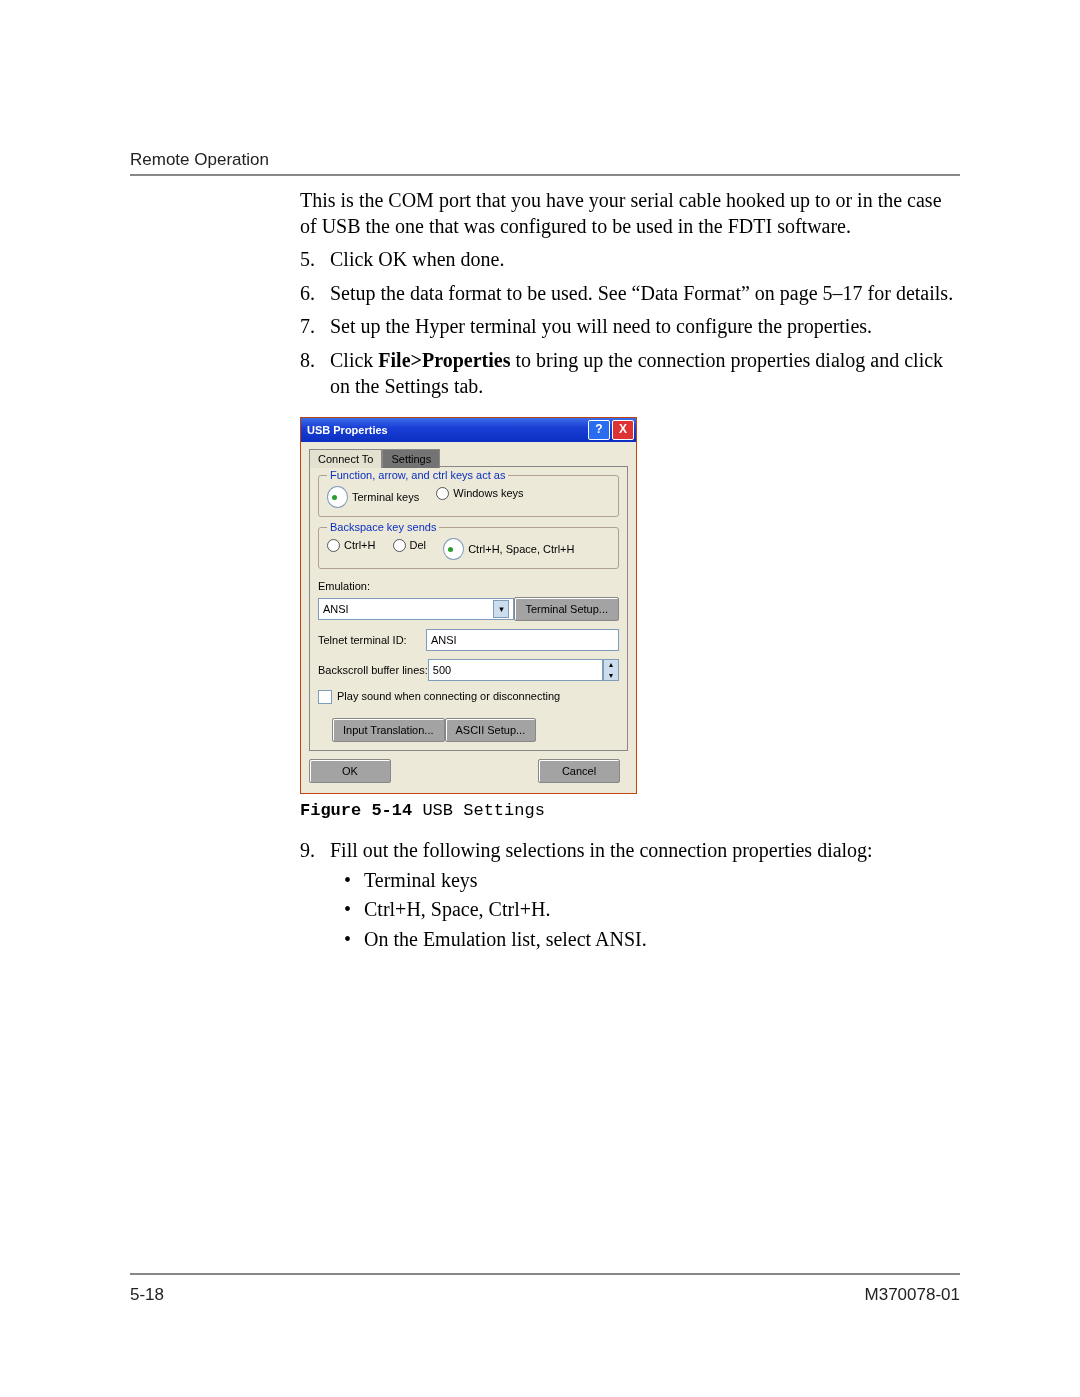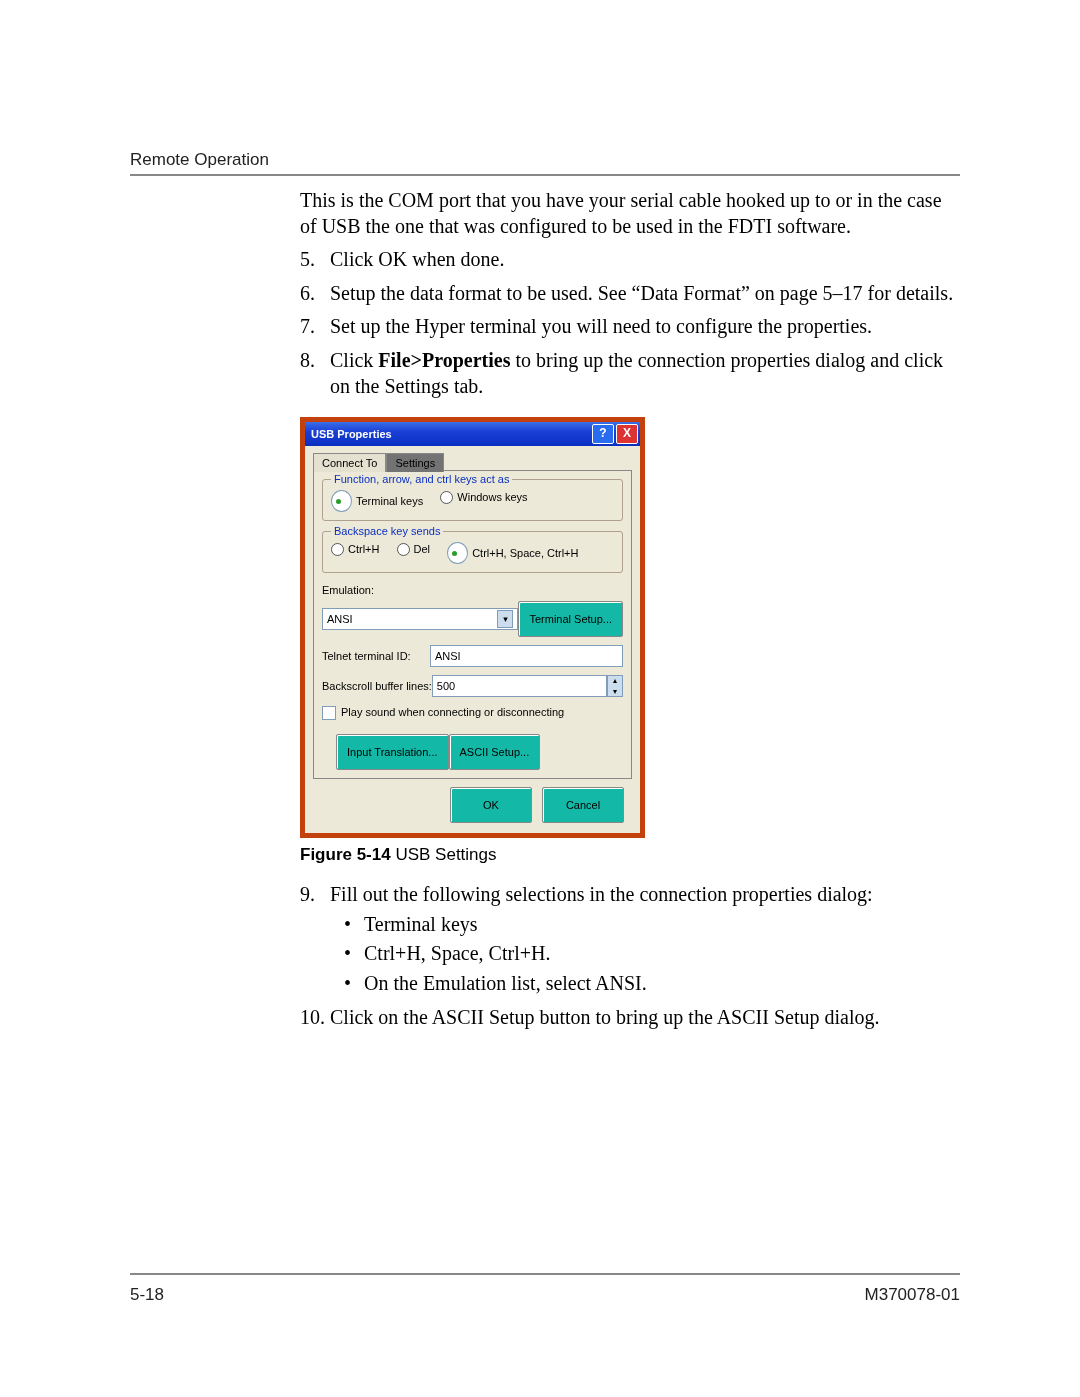--- a/index.html
+++ b/index.html
@@ -4,21 +4,21 @@
 <style>
   html,body{margin:0;padding:0;background:#fff;font-family:"Times New Roman",serif;color:#000}
   .page{width:1080px;height:1397px;position:relative;box-sizing:border-box;padding:150px 120px 80px 130px}
   .header{font-family:Arial,Helvetica,sans-serif;font-size:17px;color:#222;margin-bottom:4px}
   .hr{border:none;border-top:2px solid #888;margin:0 0 12px 0}
   .body-col{margin-left:170px;font-size:20px;line-height:1.28}
   .intro{margin-bottom:8px}
   ol.num{list-style:none;padding:0;margin:0}
   ol.num>li{position:relative;padding-left:30px;margin-bottom:8px}
   ol.num>li>.n{position:absolute;left:0;top:0}
-  .dialog{margin:18px 0 6px 0;width:335px;border:5px solid #c2410c;font-family:Tahoma,Arial,sans-serif;font-size:11px;color:#000}
+  .dialog{margin:18px 0 6px 0;width:335px;border:1px solid #c2410c;font-family:Tahoma,Arial,sans-serif;font-size:11px;color:#000}
   .titlebar{background:linear-gradient(to bottom,#3a6ee8,#1a3fd6 40%,#0a2fc0);color:#fff;display:flex;align-items:center;height:24px;font-weight:bold;padding-left:6px}
   .titlebar .sp{flex:1}
   .titbtn{width:20px;height:18px;margin-right:2px;display:inline-flex;align-items:center;justify-content:center;border:1px solid #fff;background:#d33;color:#fff;font-weight:bold;font-size:12px;border-radius:2px}
   .titbtn.help{background:#2a6cf0}
   .dlgbody{background:#ece9d8;padding:6px 8px 10px 8px}
   .tabs{display:flex;margin-bottom:-1px}
   .tab{padding:2px 8px;border:1px solid #888;background:#737373;border-bottom:none;position:relative;top:1px}
   .tab.inactive{background:#e4e1d0}
   .tabpanel{border:1px solid #888;background:#ece9d8;padding:8px}
   .grp{border:1px solid #b0a090;border-radius:3px;padding:10px 8px 8px;margin-bottom:10px;position:relative}
@@ -27,24 +27,24 @@
   .rcircle{width:11px;height:11px;border:1px solid #555;border-radius:50%;display:inline-flex;align-items:center;justify-content:center;background:#fff}
   .rcircle.sel::after{content:"";width:5px;height:5px;background:#2a9d2a;border-radius:50%}
   .row{display:flex;align-items:center;margin-bottom:8px}
   .lbl{min-width:108px}
   .sel{flex:1;height:20px;border:1px solid #7f9db9;background:#fff;display:flex;align-items:center;padding:0 4px;justify-content:space-between}
   .sel .dd{width:14px;height:16px;background:#cde;border:1px solid #7f9db9;display:flex;align-items:center;justify-content:center;font-size:9px}
   .txt{flex:1;height:20px;border:1px solid #7f9db9;background:#fff;padding:0 4px;display:flex;align-items:center}
   .spinbtn{width:14px;height:20px;border:1px solid #7f9db9;background:#cde;font-size:8px;display:flex;flex-direction:column}
   .spinbtn span{flex:1;display:flex;align-items:center;justify-content:center}
   .chk{width:12px;height:12px;border:1px solid #7f9db9;background:#fff;display:inline-block;margin-right:5px;vertical-align:middle}
-  .btn{height:22px;border:1px solid #888;background:#14b8a6;padding:6px 10px;display:inline-flex;align-items:center;justify-content:center;border-radius:2px;box-shadow:inset 1px 1px #fff}
+  .btn{height:22px;border:1px solid #888;background:#a3a3a3;padding:0 10px;display:inline-flex;align-items:center;justify-content:center;border-radius:2px;box-shadow:inset 1px 1px #fff}
   .btnrow{display:flex;justify-content:flex-start;margin-top:14px;padding:0 14px}
-  .dlgfoot{display:flex;justify-content:flex-end;gap:10px;padding:8px 8px 0 0}
-  .figcap{font-family:Liberation Sans, sans-serif;font-size:17px;margin:6px 0 16px 0}
+  .dlgfoot{display:flex;justify-content:space-between;gap:10px;padding:8px 8px 0 0}
+  .figcap{font-family:Liberation Mono, monospace;font-size:17px;margin:6px 0 16px 0}
   .figcap b{font-weight:bold}
   ul.bul{list-style:none;padding:0;margin:4px 0 8px 0}
   ul.bul li{position:relative;padding-left:34px;margin-bottom:4px}
   ul.bul li::before{content:"•";position:absolute;left:14px;top:0}
   .footer{position:absolute;left:130px;right:120px;bottom:92px}
   .fhr{border:none;border-top:2px solid #888;margin:0 0 10px 0}
   .frow{display:flex;justify-content:space-between;font-family:Arial,Helvetica,sans-serif;font-size:17px;color:#222}
 </style>
 </head>
 <body>
@@ -163,24 +163,20 @@
     <ol class="num">
       <li>
         <span class="n">9.</span>
         <span>Fill out the following selections in the connection properties dialog:</span>
         <ul class="bul">
           <li>Terminal keys</li>
           <li>Ctrl+H, Space, Ctrl+H.</li>
           <li>On the Emulation list, select ANSI.</li>
         </ul>
       </li>
-      <li>
-        <span class="n">10.</span>
-        <span>Click on the ASCII Setup button to bring up the ASCII Setup dialog.</span>
-      </li>
     </ol>
   </div>
 
   <div class="footer">
     <hr class="fhr">
     <div class="frow">
       <span>5-18</span>
       <span>M370078-01</span>
     </div>
   </div>

